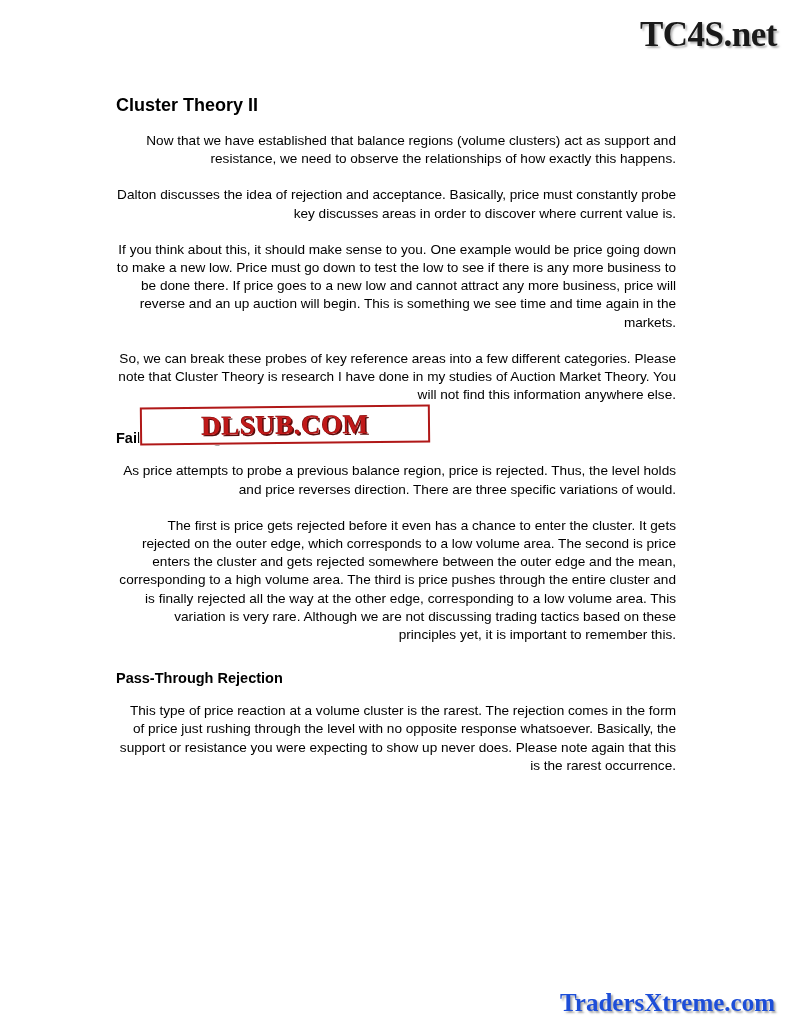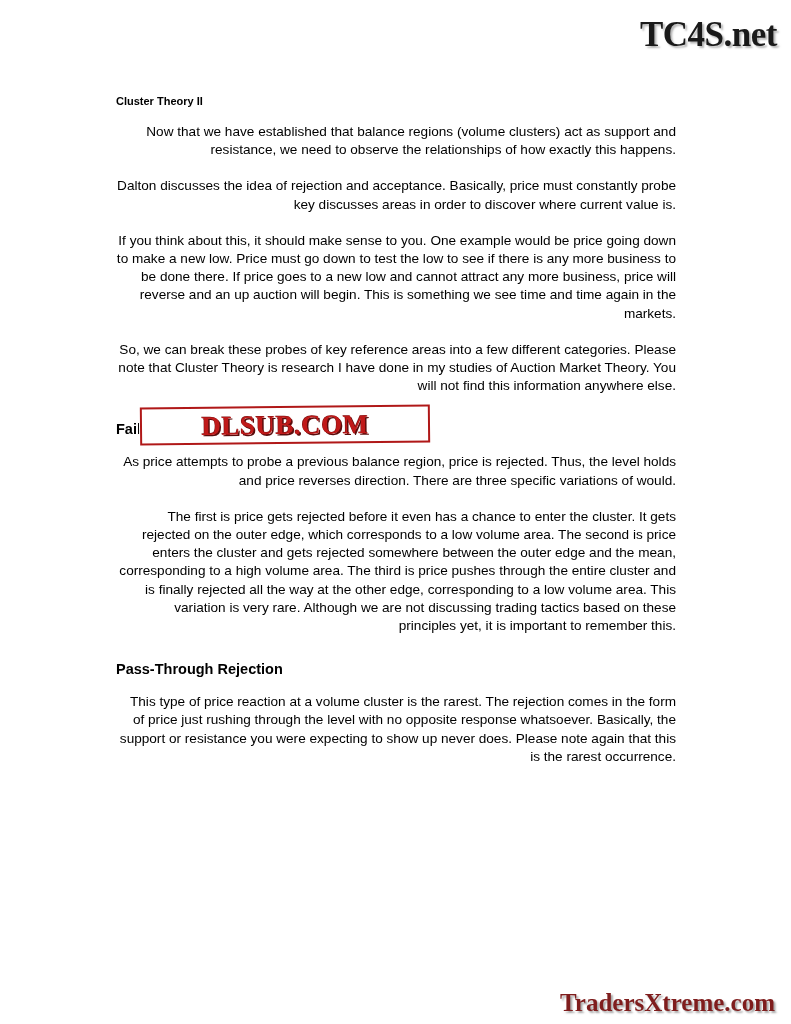--- a/index.html
+++ b/index.html
@@ -40,21 +40,21 @@
     width: 560px;
   }
   .lesson-title {
     font-size: 15.5px;
     font-weight: bold;
     text-decoration: underline;
     margin: 0 0 24px 0;
     letter-spacing: 0.2px;
   }
   .h-sub {
-    font-size: 11px;
+    font-size: 18px;
     font-weight: bold;
     margin: 0 0 16px 0;
   }
   .h-section {
     font-size: 14.5px;
     font-weight: bold;
     margin: 26px 0 16px 0;
     position: relative;
   }
   p.para {
@@ -91,21 +91,21 @@
   }
 
   
   .footer-logo {
     position: absolute;
     bottom: 14px;
     right: 16px;
     font-family: "Liberation Serif", serif;
     font-size: 25px;
     font-weight: bold;
-    color: #7f1d1d;
+    color: #1d4ed8;
     text-shadow: 2px 2px 2px rgba(110,110,110,0.6);
     white-space: nowrap;
   }
 </style>
 </head>
 <body>
 
 <div class="page">
 
   <div class="site-logo">TC4S.net</div>

